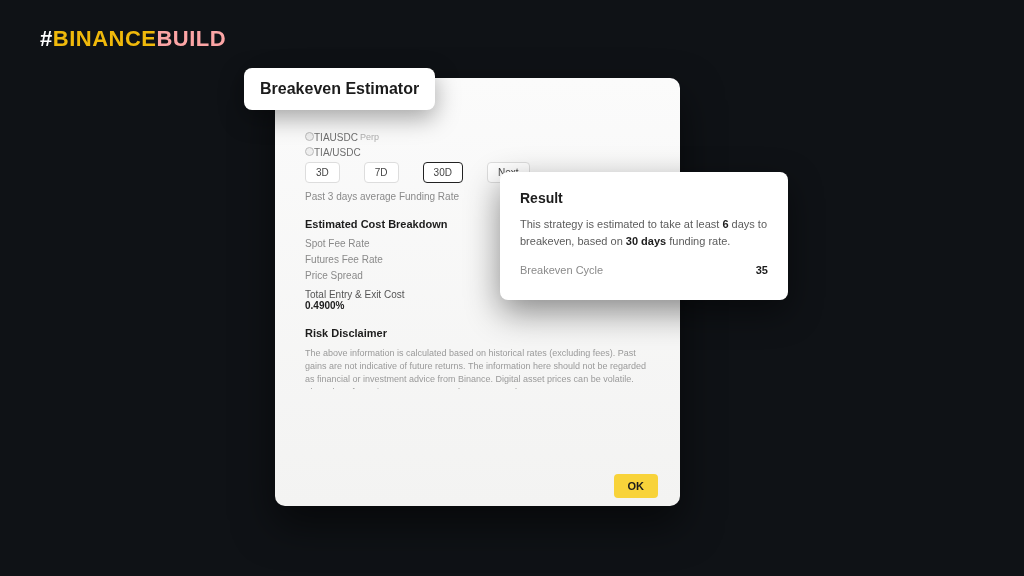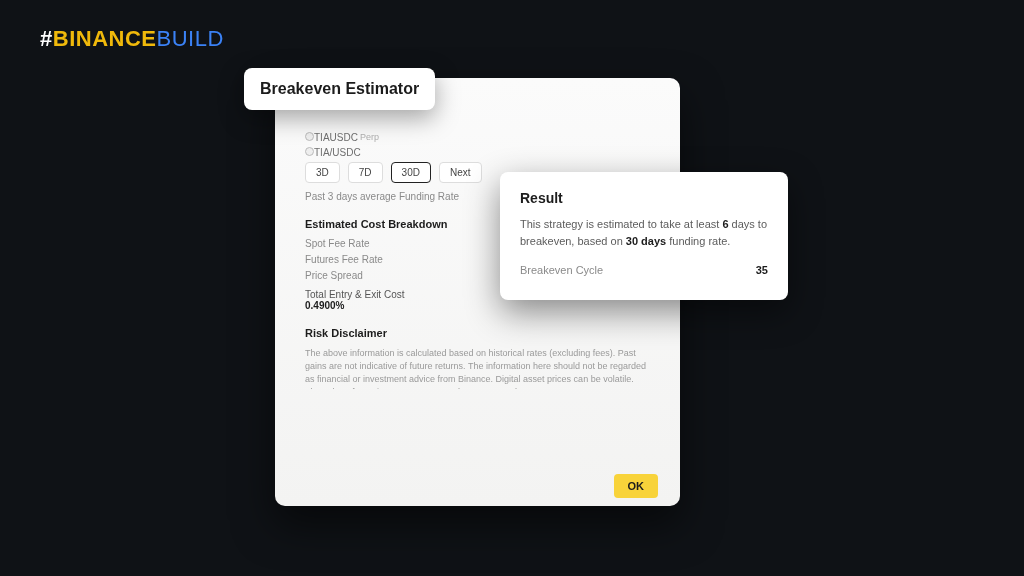--- a/index.html
+++ b/index.html
@@ -15,21 +15,21 @@
     position: absolute;
     top: 26px;
     left: 40px;
     font-size: 22px;
     font-weight: 800;
     letter-spacing: 0.5px;
     color: #fff;
   }
   .hashtag .hash { color: #fff; }
   .hashtag .brand { color: #f0b90b; }
-  .hashtag .build { color: #3b82f6; font-weight: 400; }
+  .hashtag .build { color: #fca5a5; font-weight: 700; }
 
   .main-card {
     position: absolute;
     top: 78px;
     left: 275px;
     width: 405px;
     height: 428px;
     background: linear-gradient(180deg,#fbfbfb 0%,#f3f3f2 100%);
     border-radius: 10px;
     box-shadow: 0 18px 40px rgba(0,0,0,0.55);
@@ -74,21 +74,21 @@
   .sect-h {
     font-size: 11px;
     font-weight: 700;
     color: #1c1c1c;
     margin-top: 16px;
     margin-bottom: 8px;
   }
 
   .pill-row {
     display: flex;
-    gap: 8px;
+    gap: 24px;
     margin-bottom: 8px;
   }
   .pill {
     border: 1px solid #ddd;
     border-radius: 4px;
     padding: 4px 10px;
     font-size: 10px;
     color: #444;
     background: #fff;
     cursor: pointer;

